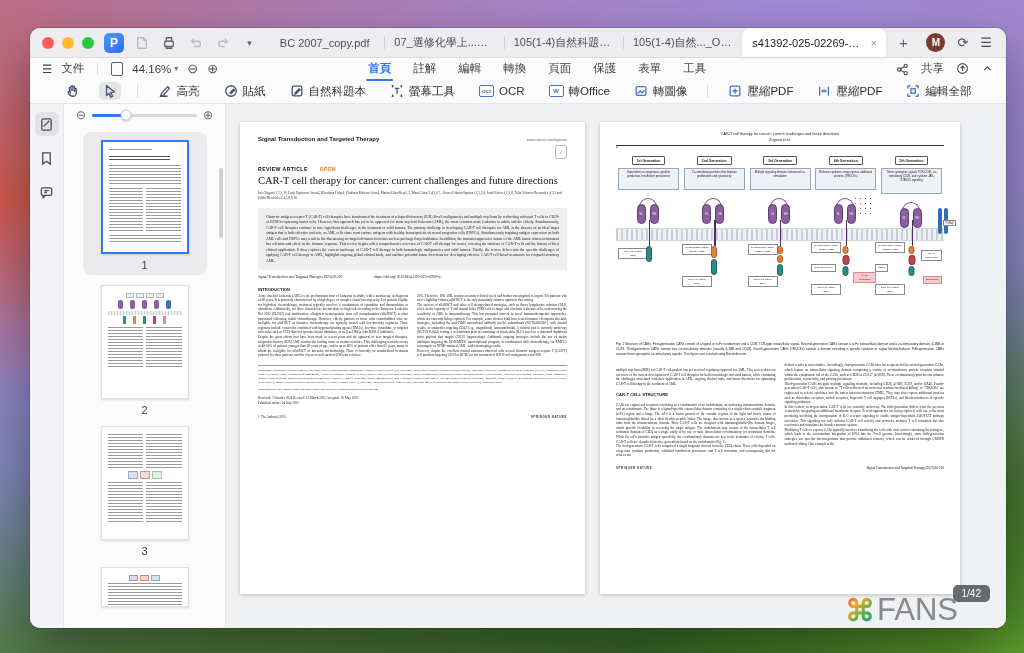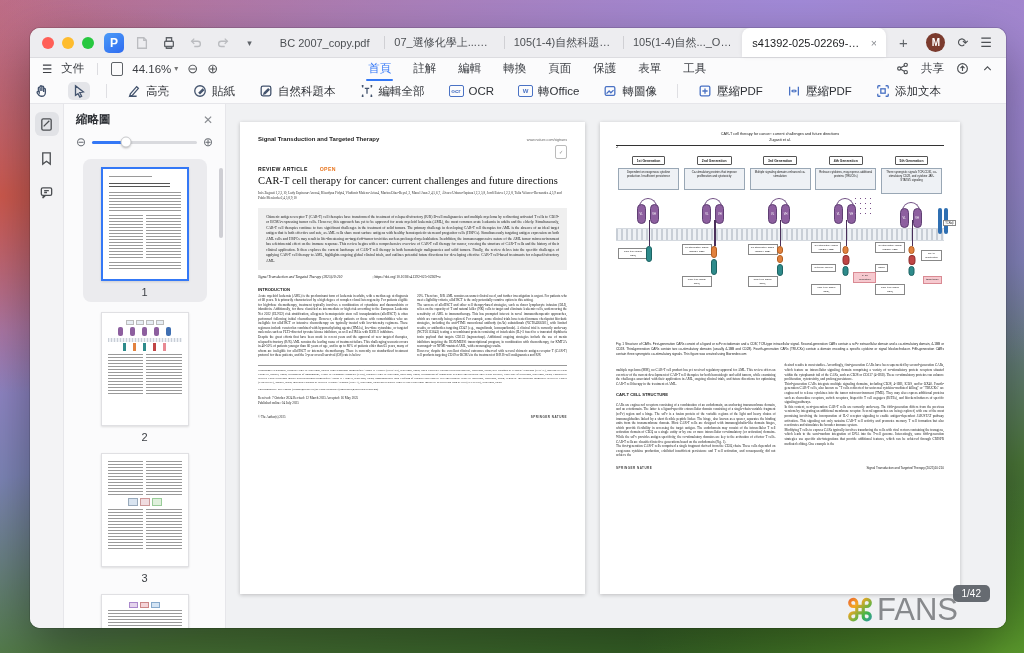--- a/index.html
+++ b/index.html
@@ -41,27 +41,27 @@
   .sync, .hamb{ color:#4c4f53; font-size:13px; }
   
   .menubar{ height:21px; background:#fbfbfc; display:flex; align-items:center; padding:0 12px; flex:none; font-size:11.5px; color:#3c3f44;}
   .mb-left{ display:flex; align-items:center; gap:9px;}
   .mb-sep{ width:1px; height:12px; background:#dcdce0; margin:0 4px;}
   .docic{ width:12px; height:14px; border:1.2px solid #5f6368; border-radius:2px; position:relative;}
   .zoom-val{ display:flex; align-items:center; gap:3px;}
   .circ{ font-size:13px; color:#4c4f53; }
   .mb-nav{ display:flex; gap:22px; margin-left:150px; }
   .mb-item{ padding:2px 0; position:relative; }
-  .mb-item.active{ color:#3478f6; font-weight:normal; }
+  .mb-item.active{ color:#3478f6; font-weight:bold; }
   .mb-item.active::after{ content:""; position:absolute; left:-2px; right:-2px; bottom:-3px; height:2px; background:#3478f6; border-radius:2px;}
   .mb-right{ margin-left:auto; display:flex; align-items:center; gap:12px; color:#3c3f44;}
   .mb-right svg{ width:13px; height:13px; stroke:#4c4f53; fill:none; stroke-width:1.4;}
-  .share{ display:flex; align-items:center; gap:12px;}
-  
-  .toolbar{ height:25px; background:#fbfbfc; border-bottom:1px solid #e6e6ea; display:flex; align-items:center; gap:16px; font-size:11.5px; color:#2f3237; flex:none;}
+  .share{ display:flex; align-items:flex-end; gap:12px;}
+  
+  .toolbar{ height:25px; background:#fbfbfc; border-bottom:1px solid #e6e6ea; display:flex; align-items:center; justify-content:center; gap:16px; font-size:11.5px; color:#2f3237; flex:none;}
   .tool{ display:flex; align-items:center; gap:5px; padding:2px 4px; border-radius:5px;}
   .tool.active{ background:#e4e5e9; }
   .tool svg{ width:14px; height:14px; stroke:#44546e; fill:none; stroke-width:1.5;}
   .tool .bluebox{ width:15px; height:12px; border:1.3px solid #4a72c4; border-radius:2px; display:flex; align-items:center; justify-content:center; font-size:6px; color:#4a72c4; font-weight:bold;}
   .t-sep{ width:1px; height:14px; background:#dfdfe3; }
   
   .main{ flex:1; display:flex; min-height:0;}
   .iconstrip{ width:34px; background:#f3f3f5; border-right:1px solid #e6e6ea; display:flex; flex-direction:column; align-items:center; padding-top:8px; gap:10px; flex:none;}
   .strip-ic{ width:24px; height:24px; border-radius:6px; display:flex; align-items:center; justify-content:center;}
   .strip-ic.sel{ background:#e1e2e6; }
@@ -292,21 +292,21 @@
             <rect x="2.5" y="2.5" width="11" height="11" rx="2"></rect>
             <path d="M6 10l4.5-4.5 1 1L7 11l-1.5.5z"></path>
           </svg>
           <span>自然科題本</span>
         </span>
       <span class="tool">
           <svg viewBox="0 0 16 16">
             <path d="M3 2v2M3 12v2M13 2v2M13 12v2M2 2h2M12 2h2M2 14h2M12 14h2"></path>
             <path d="M5.5 5h5M8 5v6"></path>
           </svg>
-          <span>編輯全部</span>
+          <span>螢幕工具</span>
         </span>
       <span class="tool">
           <span class="bluebox">ocr</span>
           <span>OCR</span>
         </span>
       <span class="tool">
           <span class="bluebox">W</span>
           <span>轉Office</span>
         </span>
       <span class="tool">
@@ -329,21 +329,21 @@
             <path d="M3 3v10M13 3v10"></path>
             <path d="M5 8h2M9 8h2M7.5 6.5L6 8l1.5 1.5M8.5 6.5L10 8l-1.5 1.5"></path>
           </svg>
           <span>壓縮PDF</span>
         </span>
       <span class="tool">
           <svg viewBox="0 0 16 16" style="stroke:#4a72c4">
             <path d="M2 5V3a1 1 0 0 1 1-1h2M11 2h2a1 1 0 0 1 1 1v2M14 11v2a1 1 0 0 1-1 1h-2M5 14H3a1 1 0 0 1-1-1v-2"></path>
             <rect x="5.5" y="5.5" width="5" height="5"></rect>
           </svg>
-          <span>添加文本</span>
+          <span>編輯全部</span>
         </span>
     </div>
 
     <div class="main">
 
       <div class="iconstrip">
         <span class="strip-ic sel">
             <svg viewBox="0 0 16 16">
               <rect x="3" y="2" width="10" height="12" rx="1.5"></rect>
               <path d="M5 10l6-6"></path>
@@ -357,24 +357,20 @@
         <span class="strip-ic">
             <svg viewBox="0 0 16 16">
               <rect x="2.5" y="3" width="11" height="8" rx="1.5"></rect>
               <path d="M5 11l-1 3 3-3"></path>
               <path d="M5.5 6h5M5.5 8h3"></path>
             </svg>
           </span>
       </div>
 
       <div class="thumbpanel">
-        <div class="tp-head">
-          <span>縮略圖</span>
-          <span class="tp-close">✕</span>
-        </div>
         <div class="tp-zoom">
           <span style="font-size:12px">⊖</span>
           <span class="slider">
               <span class="fill"></span>
               <span class="knob"></span>
             </span>
           <span style="font-size:12px">⊕</span>
         </div>
         <div class="tp-list">
           <div class="thumb sel">

